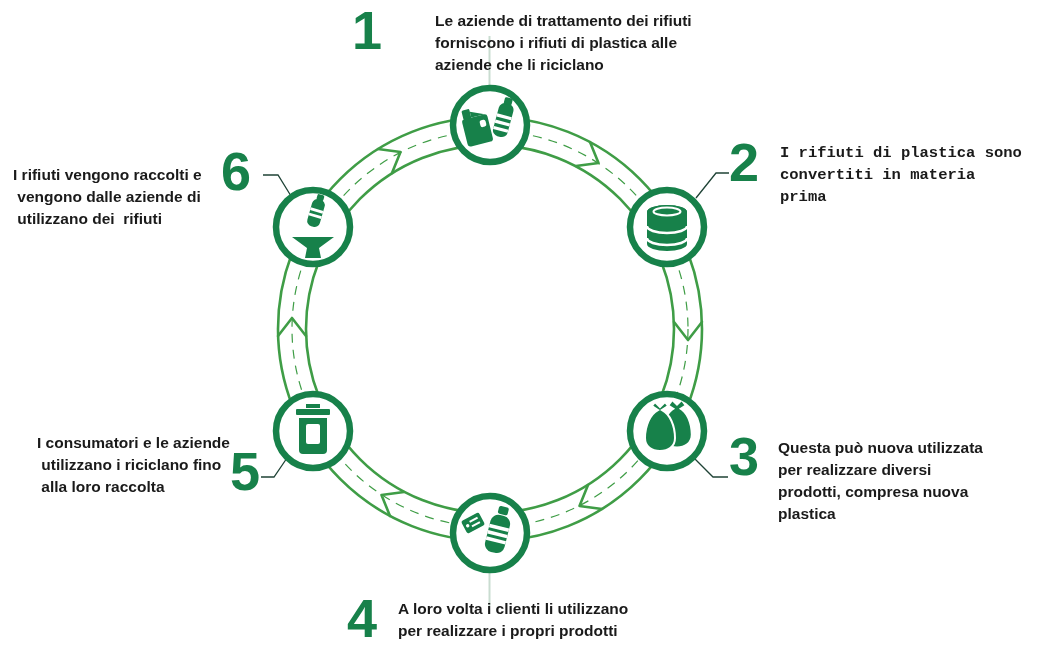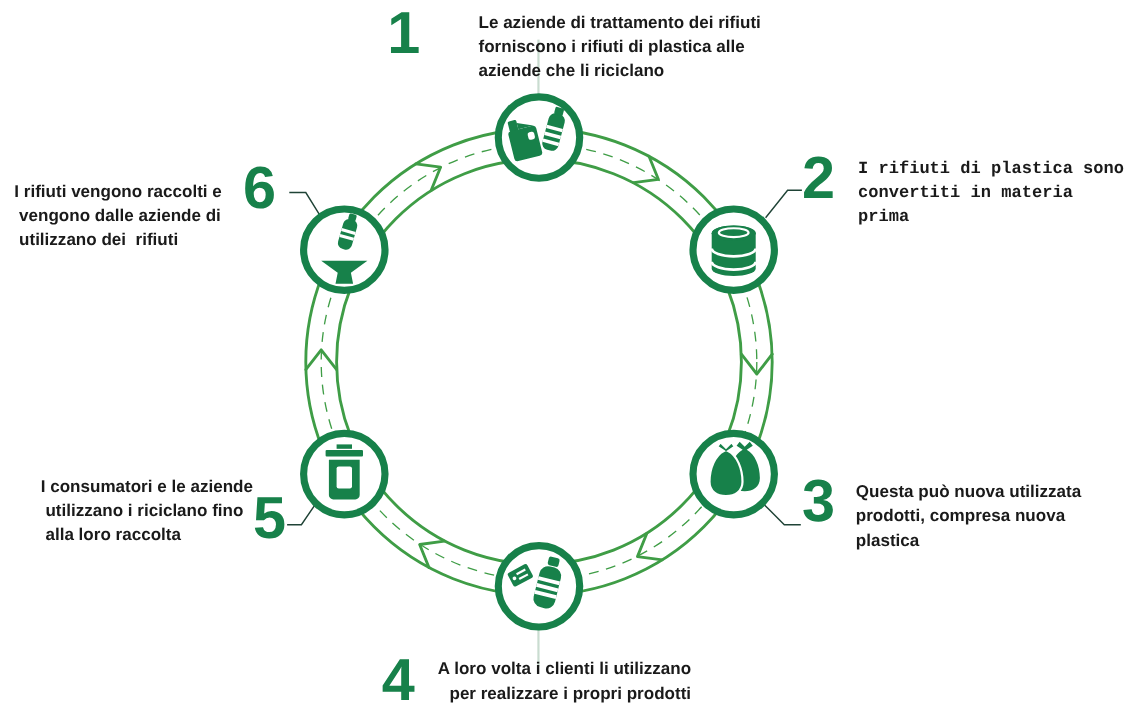--- a/index.html
+++ b/index.html
@@ -17,21 +17,21 @@
   .step-text div{white-space:pre;}
   .n1{left:352px;top:0px;}
   .n2{left:729px;top:132px;}
   .n3{left:729px;top:426px;}
   .n4{left:347px;top:588px;}
   .n5{left:230px;top:441px;}
   .n6{left:221px;top:141px;}
   .t1{left:398px;top:10px;margin-left:37px;}
   .t2{left:780px;top:142px;font-family:Liberation Mono, monospace;}
   .t3{left:778px;top:437px;}
-  .t4{left:398px;top:598px;text-align:right;}
+  .t4{left:398px;top:598px;}
   .t5{left:13px;top:432px;margin-left:24px;}
   .t6{left:13px;top:164px;}
 </style>
 </head>
 <body>
 
 <div class="stage">
 
   <svg class="diagram-svg" width="1038" height="652" viewBox="0 0 1038 652">
 
@@ -161,20 +161,21 @@
   </div>
 
   <div class="step-text t2">
     <div>I rifiuti di plastica sono</div>
     <div>convertiti in materia</div>
     <div>prima</div>
   </div>
 
   <div class="step-text t3">
     <div>Questa può nuova utilizzata</div>
+    <div>per realizzare diversi</div>
     <div>prodotti, compresa nuova</div>
     <div>plastica</div>
   </div>
 
   <div class="step-text t4">
     <div>A loro volta i clienti li utilizzano</div>
     <div>per realizzare i propri prodotti</div>
   </div>
 
   <div class="step-text t5">

